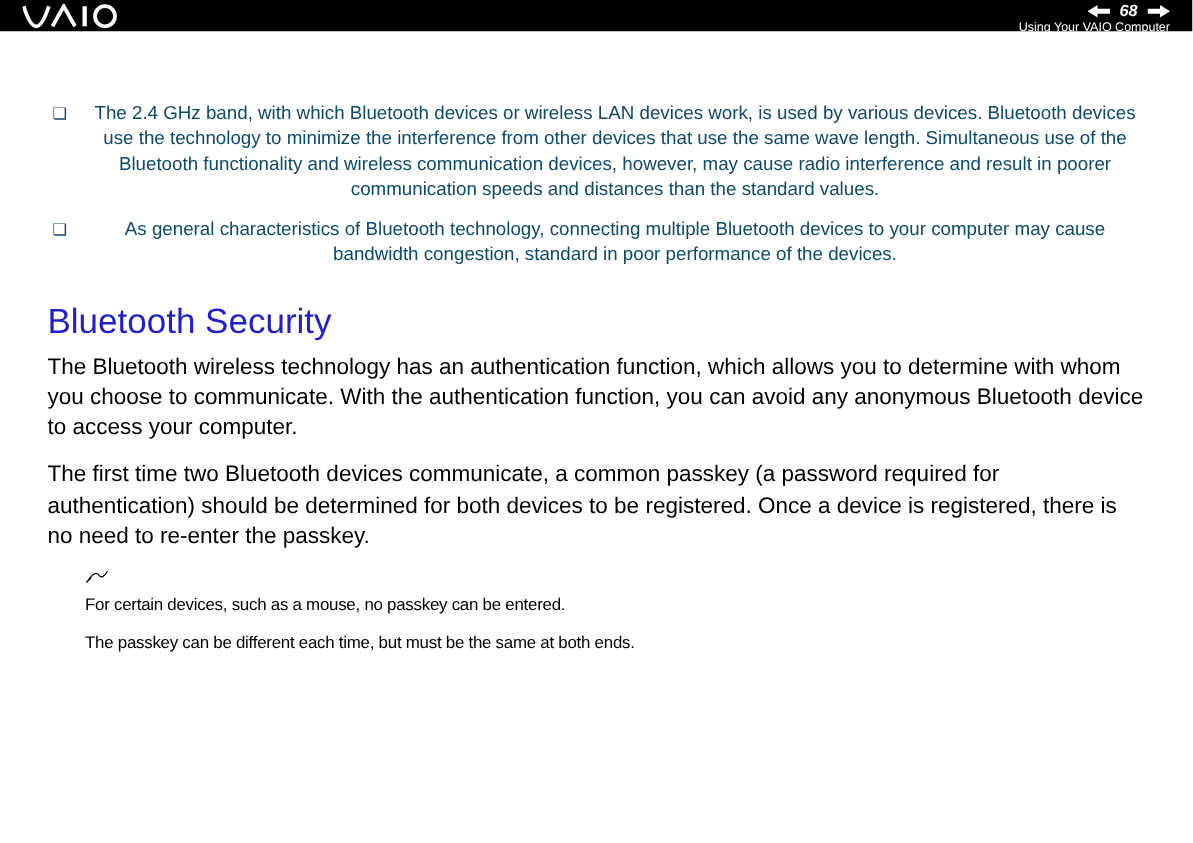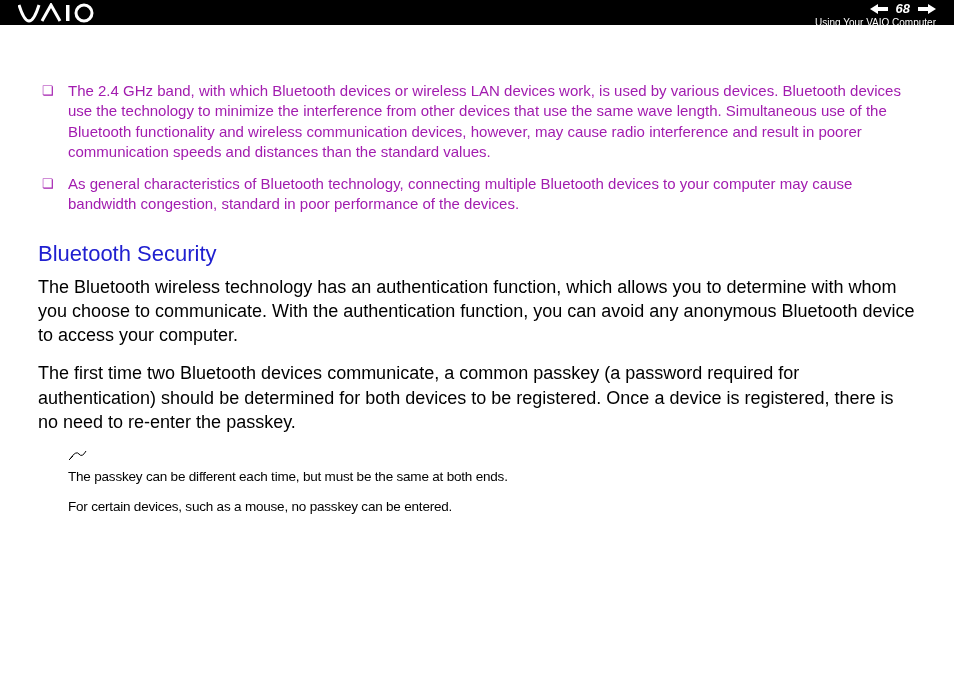--- a/index.html
+++ b/index.html
@@ -55,32 +55,33 @@
     .bullet-list {
       list-style: none;
       margin-left: 30px;
       margin-bottom: 26px;
     }
     .bullet-list li {
       position: relative;
       font-size: 15px;
       line-height: 1.35;
       margin-bottom: 12px;
-      color: #a21caf;
+      color: #0c4a6e;
+      text-align: center;
     }
     .bullet-list li::before {
       content: "❏";
       position: absolute;
       left: -26px;
       top: 1px;
       font-size: 13px;
     }
     .heading {
       color: #2020d0;
-      font-size: 22px;
+      font-size: 28px;
       font-weight: normal;
       margin-bottom: 8px;
       margin-top: 4px;
     }
     .para {
       font-size: 18px;
       line-height: 1.35;
       margin-bottom: 14px;
     }
     .note-block {
@@ -139,16 +140,16 @@
 
   <p class="para">The Bluetooth wireless technology has an authentication function, which allows you to determine with whom you choose to communicate. With the authentication function, you can avoid any anonymous Bluetooth device to access your computer.</p>
   <p class="para">The first time two Bluetooth devices communicate, a common passkey (a password required for authentication) should be determined for both devices to be registered. Once a device is registered, there is no need to re-enter the passkey.</p>
 
   <div class="note-block">
     <div class="note-icon">
       <svg width="20" height="14" viewBox="0 0 20 14">
         <path d="M 2 11 Q 8 2 11 6 Q 14 10 18 3 M 1 12 L 5 8" stroke="#000" stroke-width="1" fill="none"></path>
       </svg>
     </div>
+    <p class="note-text">For certain devices, such as a mouse, no passkey can be entered.</p>
     <p class="note-text">The passkey can be different each time, but must be the same at both ends.</p>
-    <p class="note-text">For certain devices, such as a mouse, no passkey can be entered.</p>
   </div>
 </div>
 
 </body></html>

